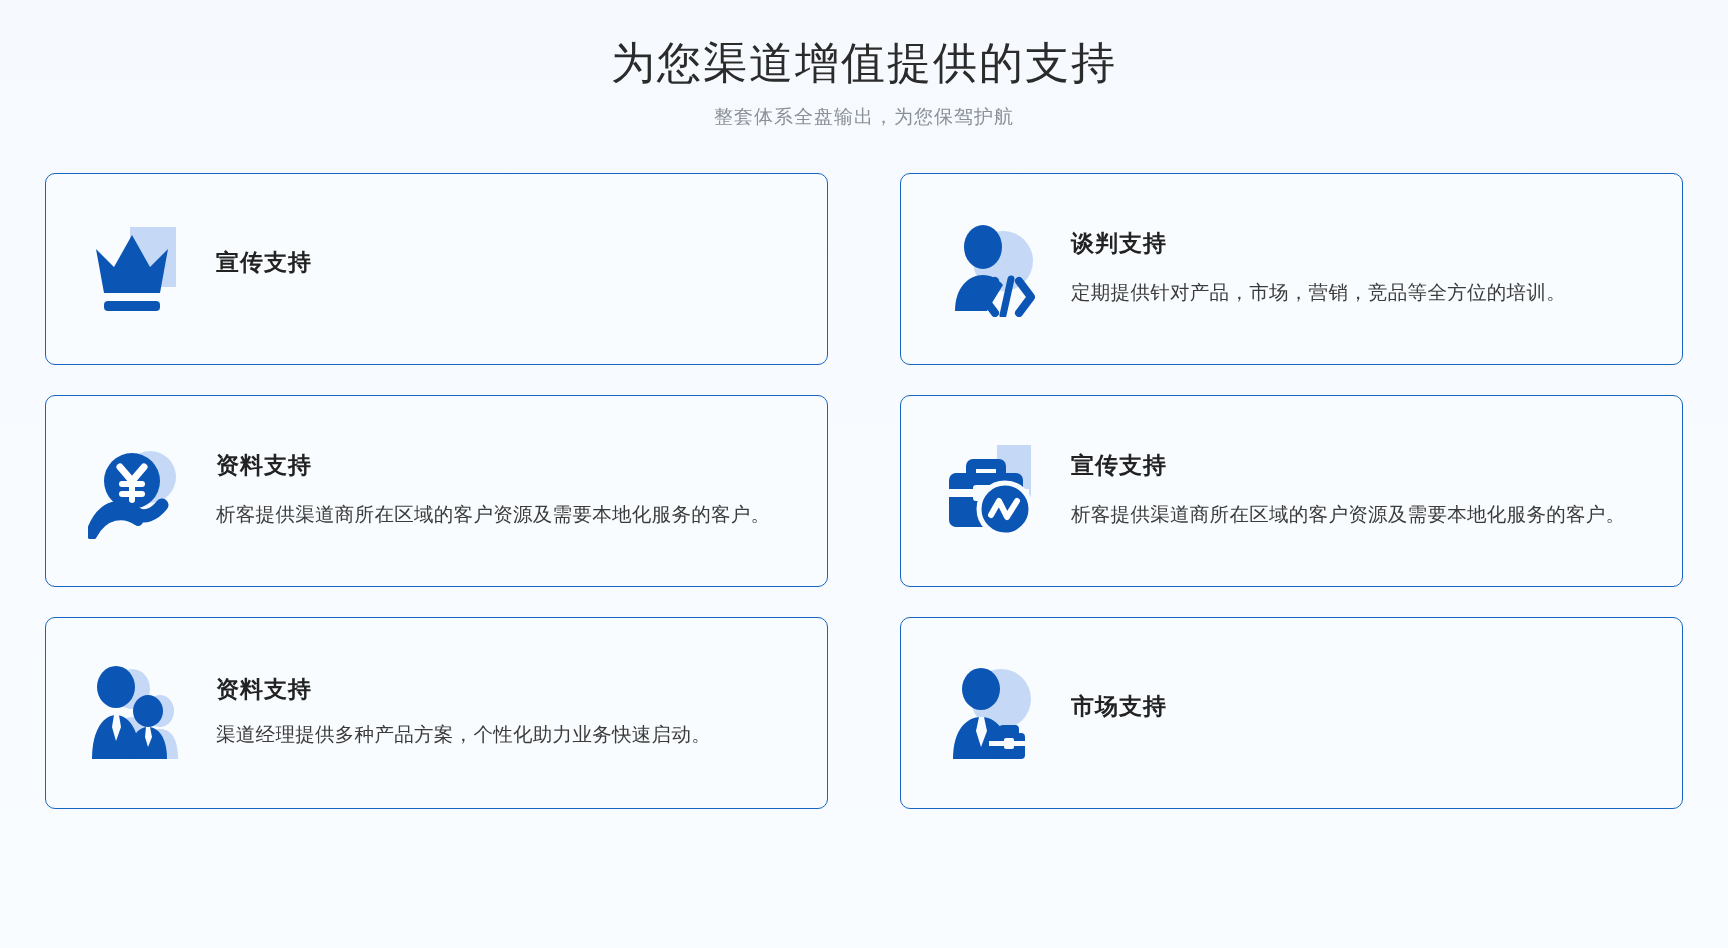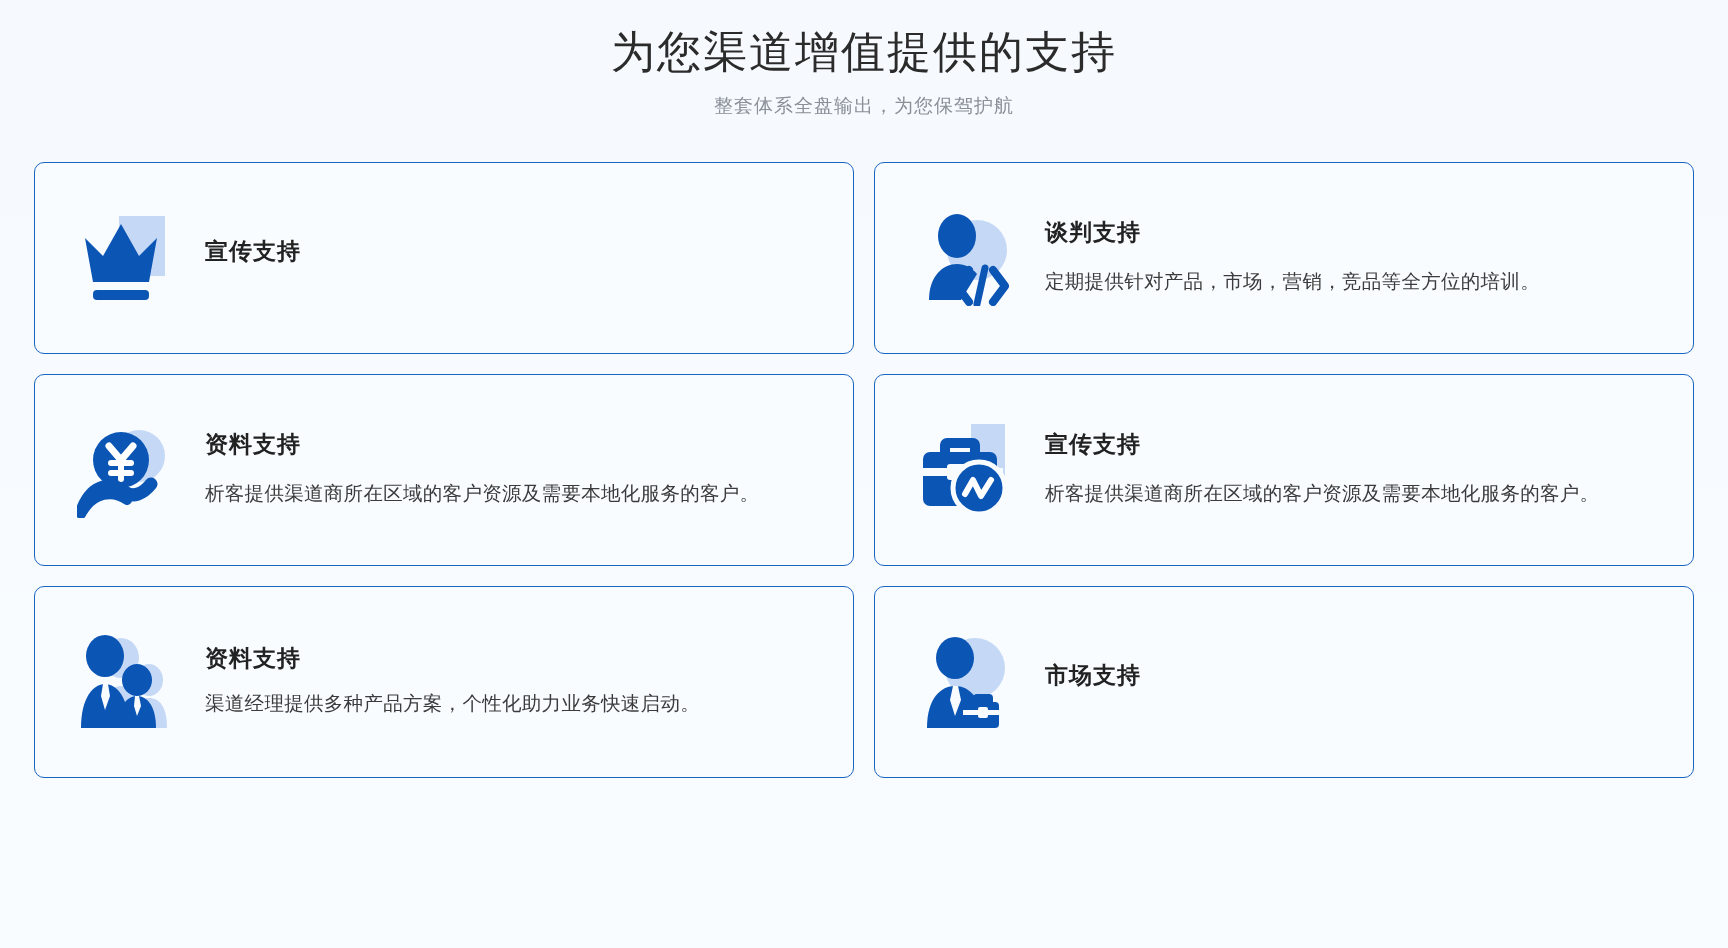--- a/index.html
+++ b/index.html
@@ -11,21 +11,21 @@
   body {
     background: #f7fbfe;
     font-family: "Liberation Sans", "DejaVu Sans", sans-serif;
     color: #333;
   }
   .page {
     position: relative;
     width: 1728px;
     height: 948px;
     background: linear-gradient(180deg, #f6fafe 0%, #f7fbff 40%, #f8fcff 100%);
-    padding: 0;
+    padding: 11px;
   }
 
   
   .header {
     padding-top: 20px;
     text-align: center;
   }
   .page-title {
     font-size: 44px;
     line-height: 64px;
@@ -42,21 +42,20 @@
   }
 
   
   .card-grid {
     margin-top: 42px;
     padding: 0 34px;
     display: grid;
     grid-template-columns: 1fr 1fr;
     column-gap: 72px;
     row-gap: 30px;
-    gap: 20px;
   }
   .card {
     position: relative;
     background: #f9fcff;
     border: 1px solid #1765c0;
     border-radius: 10px;
     height: 192px;
     display: flex;
     align-items: center;
     padding: 0 28px 0 24px;

